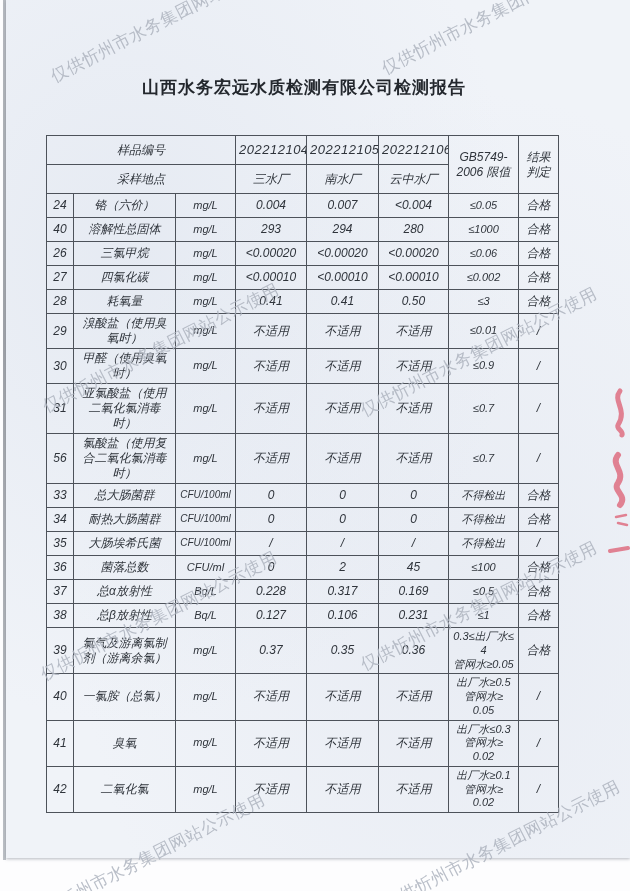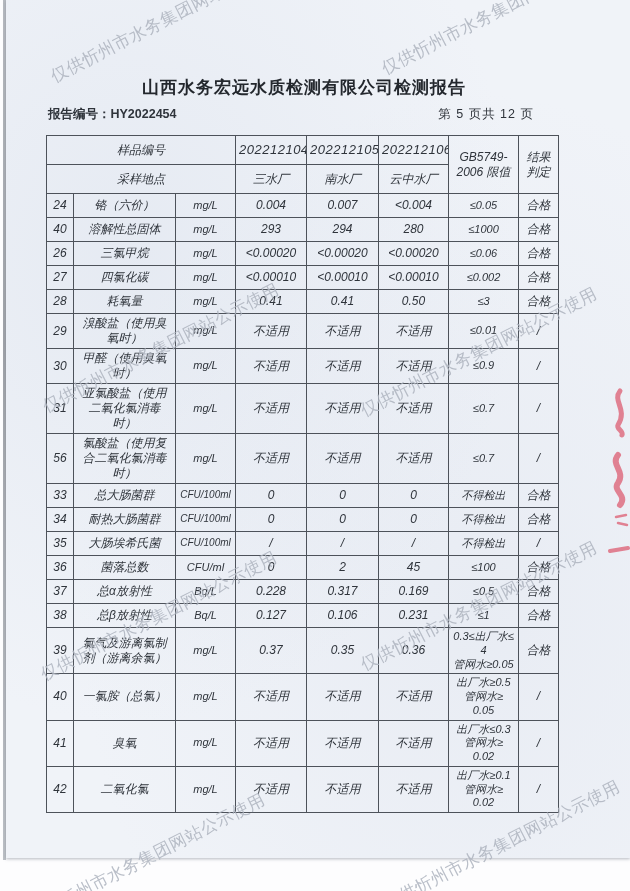--- a/index.html
+++ b/index.html
@@ -45,24 +45,20 @@
   .stamp{position:absolute;left:588px;top:385px;z-index:5;opacity:.85;}
 </style>
 </head>
 <body>
 
 <div class="screen">
   <div class="seam"></div>
 
   <div class="paper">
     <div class="title">山西水务宏远水质检测有限公司检测报告</div>
-    <div class="meta">
-      <span class="rn">报告编号：HY2022454</span>
-      <span class="pg">第 5 页共 12 页</span>
-    </div>
 
     <table class="report">
       <colgroup>
         <col style="width:27px">
           <col style="width:102px">
           <col style="width:60px">
         <col style="width:71px">
           <col style="width:72px">
           <col style="width:70px">
         <col style="width:70px">

